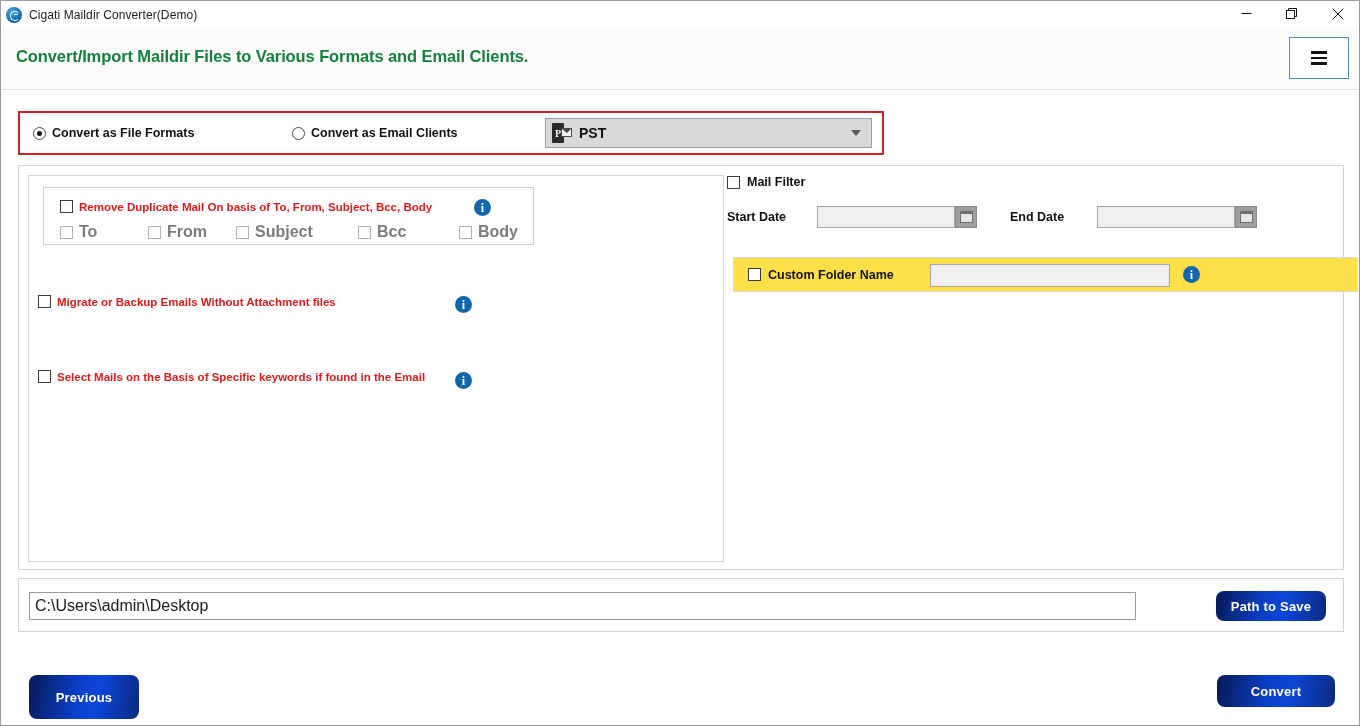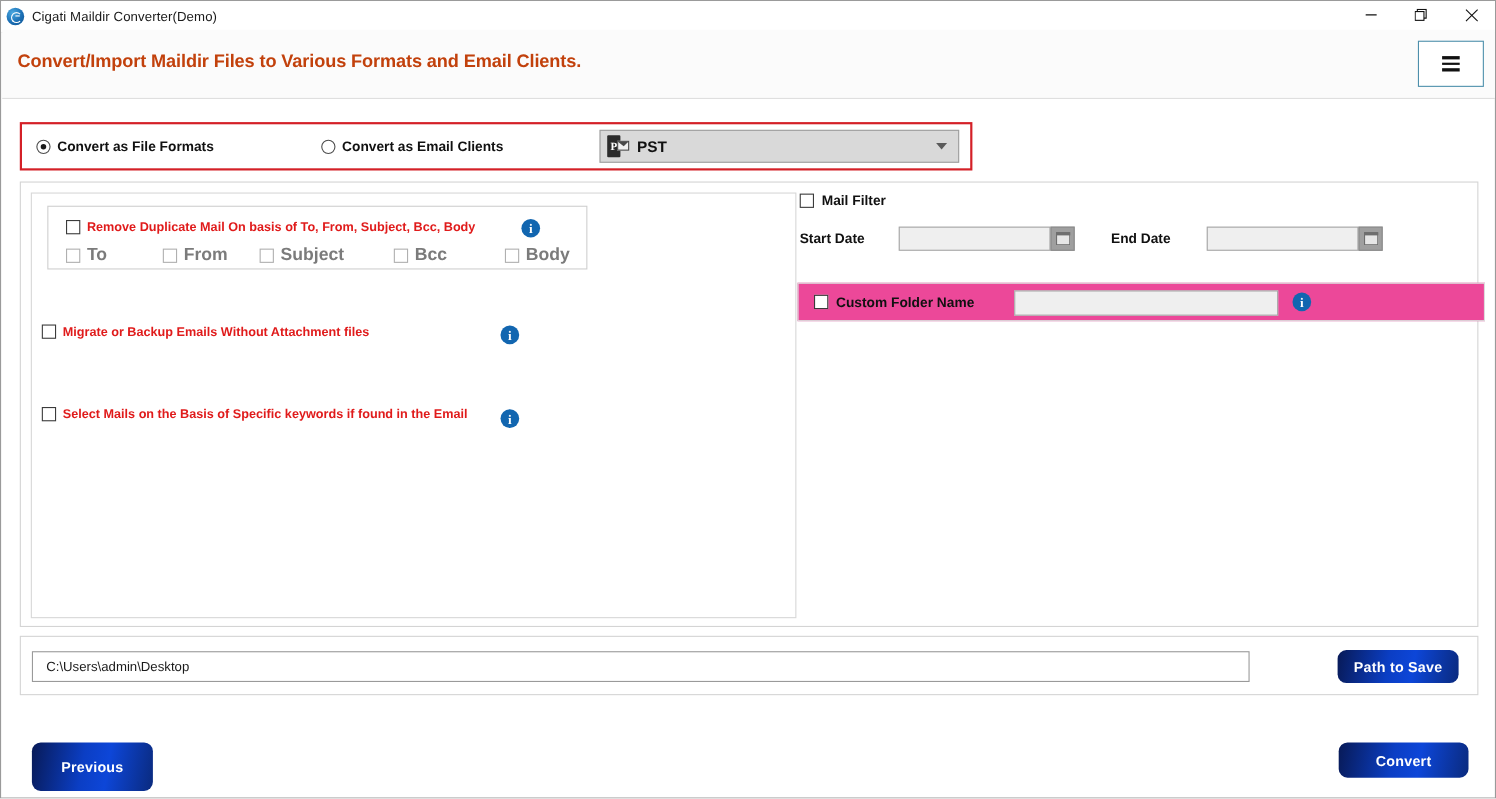--- a/index.html
+++ b/index.html
@@ -63,21 +63,21 @@
 
   
   .headerband {
     position: absolute; left: 1px; top: 26px;
     width: 1358px; height: 63px;
     background: #fbfbfb;
     border-bottom: 1px solid #dfdfdf;
   }
   .header-title {
     position: absolute; left: 14px; top: 20px;
-    font-size: 16.5px; font-weight: bold; color: #c2410c;
+    font-size: 16.5px; font-weight: bold; color: #15803d;
     letter-spacing: -0.1px;
   }
   .hamburger-btn {
     position: absolute; right: 11px; top: 10px;
     width: 60px; height: 42px;
     background: #ffffff;
     border: 1px solid #4d8fab;
     display: flex; align-items: center; justify-content: center;
     flex-direction: column; gap: 3px;
   }
@@ -230,45 +230,45 @@
   .cal-glyph {
     width: 13px; height: 12px; background: #e6e6e6;
     border: 1px solid #6e6e6e; position: relative;
   }
   .cal-glyph::before {
     content: ""; position: absolute; left: -1px; top: -1px;
     width: 13px; height: 3px; background: #6e6e6e;
   }
 
   .custom-folder-box {
-    position: absolute; left: 20px; top: 91px;
+    position: absolute; left: 28px; top: 91px;
     width: 625px; height: 35px;
-    border: 1px solid #dcdcdc; background: #ec4899;
+    border: 1px solid #dcdcdc; background: #fde047;
     display: flex; align-items: center;
   }
   .cf-check { position: absolute; left: 14px; display: flex; align-items: center; }
   .cf-input {
     position: absolute; left: 196px; top: 6px;
     width: 240px; height: 23px;
     background: #efefef; border: 1px solid #a6a6a6;
   }
   .cf-info { position: absolute; left: 449px; }
 
   
   .pathbar {
     position: absolute; left: 17px; top: 577px;
     width: 1326px; height: 54px;
     border: 1px solid #d4d4d4; background: #ffffff;
   }
   .path-input {
     position: absolute; left: 10px; top: 13px;
     width: 1107px; height: 28px;
     background: #ffffff; border: 1px solid #9a9a9a;
-    font-size: 12px; color: #1a1a1a;
-    display: flex; align-items: center; padding-left: 12px;
+    font-size: 16px; color: #1a1a1a;
+    display: flex; align-items: center; padding-left: 5px;
   }
 
   
   .bluebtn {
     background: linear-gradient(100deg, #081a57 0%, #0b3ec4 42%, #0d46d8 62%, #0a2a7e 100%);
     color: #ffffff; font-size: 13px; font-weight: bold;
     border: none; border-radius: 8px;
     display: flex; align-items: center; justify-content: center;
     letter-spacing: 0.2px;
   }

